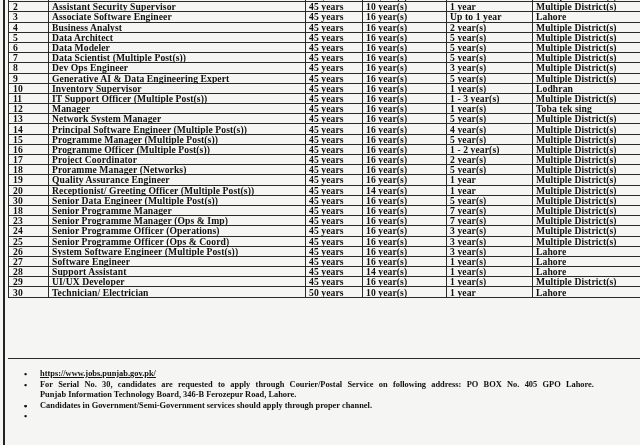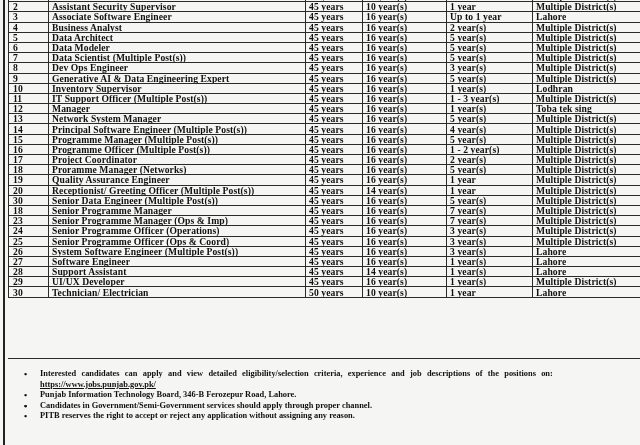--- a/index.html
+++ b/index.html
@@ -313,20 +313,20 @@
     <td>50 years</td>
     <td>10 year(s)</td>
     <td>1 year</td>
     <td>Lahore</td>
   </tr>
       </tbody>
   </table>
 
   <div class="notes">
     <ul id="notes-list">
-        <li><span class="bullet">•</span><span class="justify">Interested candidates can apply and view detailed eligibility/selection criteria, experience and job descriptions of the positions on:</span><span class="link cont">https://www.jobs.punjab.gov.pk/</span></li>
-        <li><span class="bullet">•</span><span class="cont">Punjab Information Technology Board, 346-B Ferozepur Road, Lahore.</span></li>
+        <li><span class="bullet">•</span><span class="link cont">https://www.jobs.punjab.gov.pk/</span></li>
+        <li><span class="bullet">•</span><span class="justify">For Serial No. 30, candidates are requested to apply through Courier/Postal Service on following address: PO BOX No. 405 GPO Lahore.</span><span class="cont">Punjab Information Technology Board, 346-B Ferozepur Road, Lahore.</span></li>
         <li><span class="bullet">•</span></li>
         <li><span class="bullet">•</span><span>Candidates in Government/Semi-Government services should apply through proper channel.</span></li>
-        <li><span class="bullet">•</span><span>PITB reserves the right to accept or reject any application without assigning any reason.</span></li>
+        <li><span class="bullet">•</span></li>
       </ul>
   </div>
 </div>
 
 </body></html>

